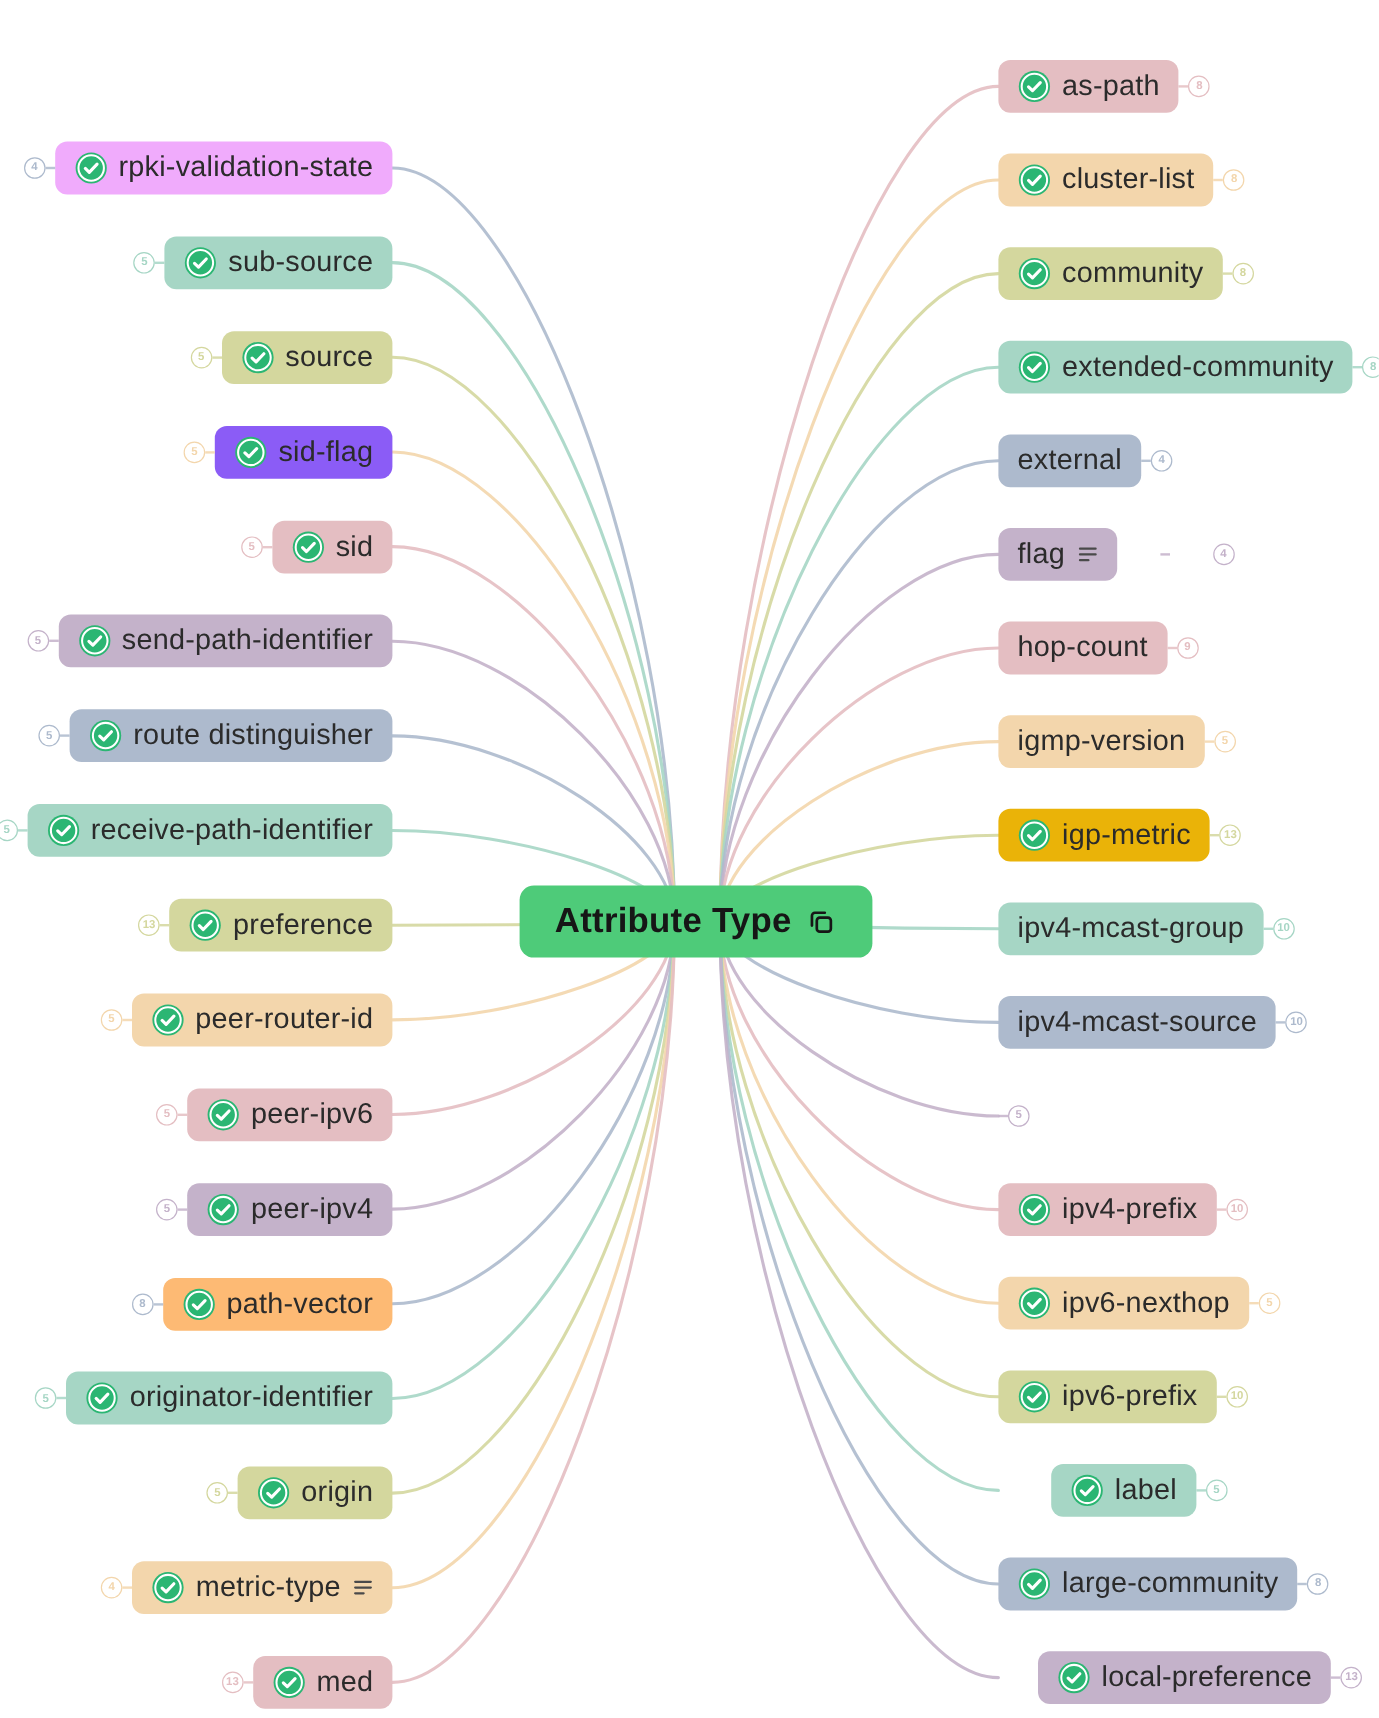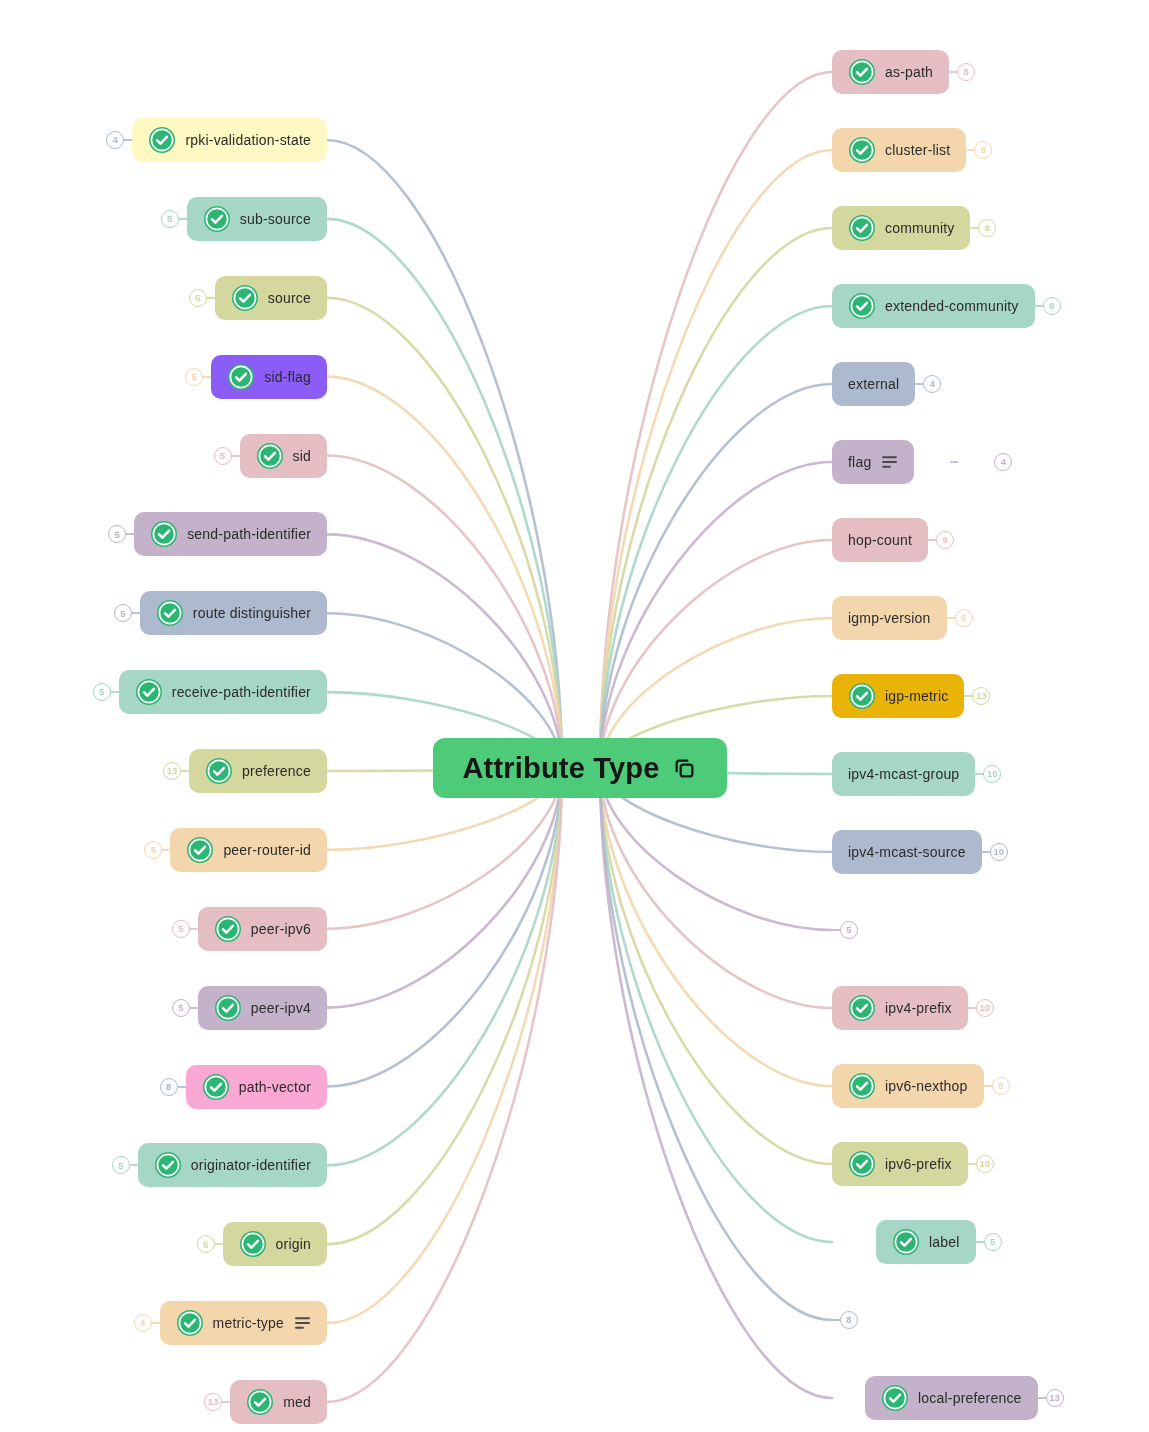--- a/index.html
+++ b/index.html
@@ -7,21 +7,21 @@
     position:relative;width:1149px;height:1432px;overflow:hidden;background:#ffffff;
     font-family:"Liberation Sans", sans-serif;
   }
   #links{position:absolute;left:0;top:0;z-index:0;}
   .node-wrap{
     position:absolute;display:flex;align-items:center;z-index:2;
     transform:translateY(-50%);
   }
   .node{
     display:flex;align-items:center;height:44px;padding:0 16px;border-radius:10px;
-    font-size:14px;font-weight:500;color:#2b2b2b;white-space:nowrap;letter-spacing:.2px;
+    font-size:24px;font-weight:500;color:#2b2b2b;white-space:nowrap;letter-spacing:.2px;
   }
   .node .check-icon{margin-right:9px;display:inline-flex;}
   .node .list-icon{margin-left:10px;display:inline-flex;}
   .conn{width:8px;height:2px;opacity:.85;}
   .badge{
     box-sizing:border-box;width:18px;height:18px;border-radius:50%;background:#fff;
     border:1.5px solid;display:flex;align-items:center;justify-content:center;
     font-size:9.5px;font-weight:700;line-height:1;
   }
   .center-node{
@@ -78,21 +78,21 @@
     <span class="copy-wrap">
       <svg width="27" height="27" viewBox="0 0 24 24" fill="none" stroke="#161616" stroke-width="2" stroke-linecap="round" stroke-linejoin="round">
         <path d="M5 14.5 V7.2 a2.2 2.2 0 0 1 2.2 -2.2 h7.3"></path>
         <rect x="8.6" y="8.6" width="10.4" height="10.4" rx="2.2"></rect>
       </svg>
     </span>
   </div>
 <div class="node-wrap" style="top: 140px; right: 822px;">
       <div class="badge" style="border-color: rgb(173, 186, 205); color: rgb(173, 186, 205);">4</div>
       <div class="conn" style="background: rgb(173, 186, 205);"></div>
-      <div class="node" style="background: #fef9c3;">
+      <div class="node" style="background: #f0abfc;">
         <span class="check-icon">
           <svg width="28" height="28" viewBox="0 0 28 28">
             <circle cx="14" cy="14" r="13" fill="#2bb673"></circle>
             <circle cx="14" cy="14" r="10.6" fill="none" stroke="#ffffff" stroke-width="1.7"></circle>
             <path d="M9.1 14.4 l3.3 3.2 l6.5 -6.8" fill="none" stroke="#ffffff" stroke-width="2.6" stroke-linecap="round" stroke-linejoin="round"></path>
           </svg>
         </span>
         <span>rpki-validation-state</span>
       </div>
     </div>
@@ -246,21 +246,21 @@
             <circle cx="14" cy="14" r="10.6" fill="none" stroke="#ffffff" stroke-width="1.7"></circle>
             <path d="M9.1 14.4 l3.3 3.2 l6.5 -6.8" fill="none" stroke="#ffffff" stroke-width="2.6" stroke-linecap="round" stroke-linejoin="round"></path>
           </svg>
         </span>
         <span>peer-ipv4</span>
       </div>
     </div>
     <div class="node-wrap" style="top: 1086.5px; right: 822px;">
       <div class="badge" style="border-color: rgb(173, 186, 205); color: rgb(173, 186, 205);">8</div>
       <div class="conn" style="background: rgb(173, 186, 205);"></div>
-      <div class="node" style="background: #f9a8d4;">
+      <div class="node" style="background: #fdba74;">
         <span class="check-icon">
           <svg width="28" height="28" viewBox="0 0 28 28">
             <circle cx="14" cy="14" r="13" fill="#2bb673"></circle>
             <circle cx="14" cy="14" r="10.6" fill="none" stroke="#ffffff" stroke-width="1.7"></circle>
             <path d="M9.1 14.4 l3.3 3.2 l6.5 -6.8" fill="none" stroke="#ffffff" stroke-width="2.6" stroke-linecap="round" stroke-linejoin="round"></path>
           </svg>
         </span>
         <span>path-vector</span>
       </div>
     </div>
@@ -504,20 +504,30 @@
             <circle cx="14" cy="14" r="10.6" fill="none" stroke="#ffffff" stroke-width="1.7"></circle>
             <path d="M9.1 14.4 l3.3 3.2 l6.5 -6.8" fill="none" stroke="#ffffff" stroke-width="2.6" stroke-linecap="round" stroke-linejoin="round"></path>
           </svg>
         </span>
         <span>label</span>
       </div>
       <div class="conn" style="background: rgb(166, 214, 197);"></div>
       <div class="badge" style="border-color: rgb(166, 214, 197); color: rgb(166, 214, 197);">5</div>
     </div>
     <div class="node-wrap" style="top: 1320px; left: 832px;">
+      <div class="node" style="background: rgb(173, 186, 205);">
+        <span class="check-icon">
+          <svg width="28" height="28" viewBox="0 0 28 28">
+            <circle cx="14" cy="14" r="13" fill="#2bb673"></circle>
+            <circle cx="14" cy="14" r="10.6" fill="none" stroke="#ffffff" stroke-width="1.7"></circle>
+            <path d="M9.1 14.4 l3.3 3.2 l6.5 -6.8" fill="none" stroke="#ffffff" stroke-width="2.6" stroke-linecap="round" stroke-linejoin="round"></path>
+          </svg>
+        </span>
+        <span>large-community</span>
+      </div>
       <div class="conn" style="background: rgb(173, 186, 205);"></div>
       <div class="badge" style="border-color: rgb(173, 186, 205); color: rgb(173, 186, 205);">8</div>
     </div>
     <div class="node-wrap" style="top: 1398px; left: 832px;">
       <div class="node" style="background: rgb(196, 178, 202); margin-left: 33px;">
         <span class="check-icon">
           <svg width="28" height="28" viewBox="0 0 28 28">
             <circle cx="14" cy="14" r="13" fill="#2bb673"></circle>
             <circle cx="14" cy="14" r="10.6" fill="none" stroke="#ffffff" stroke-width="1.7"></circle>
             <path d="M9.1 14.4 l3.3 3.2 l6.5 -6.8" fill="none" stroke="#ffffff" stroke-width="2.6" stroke-linecap="round" stroke-linejoin="round"></path>

